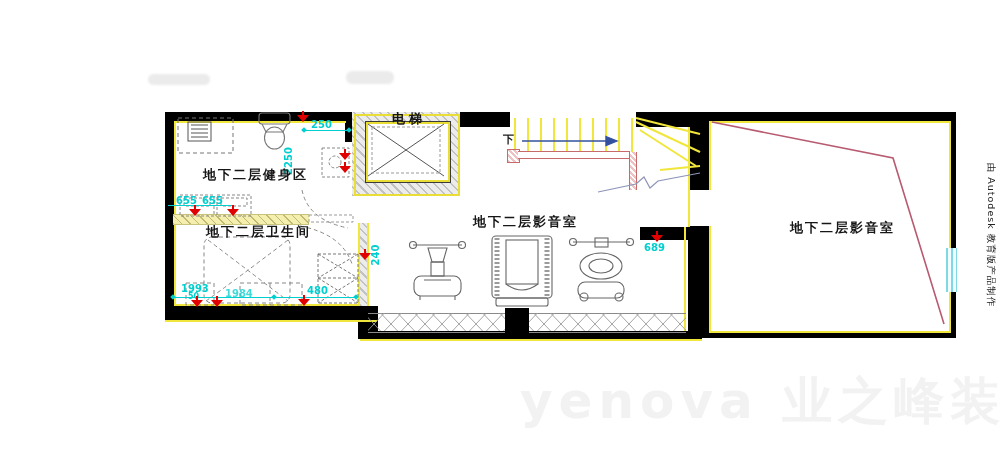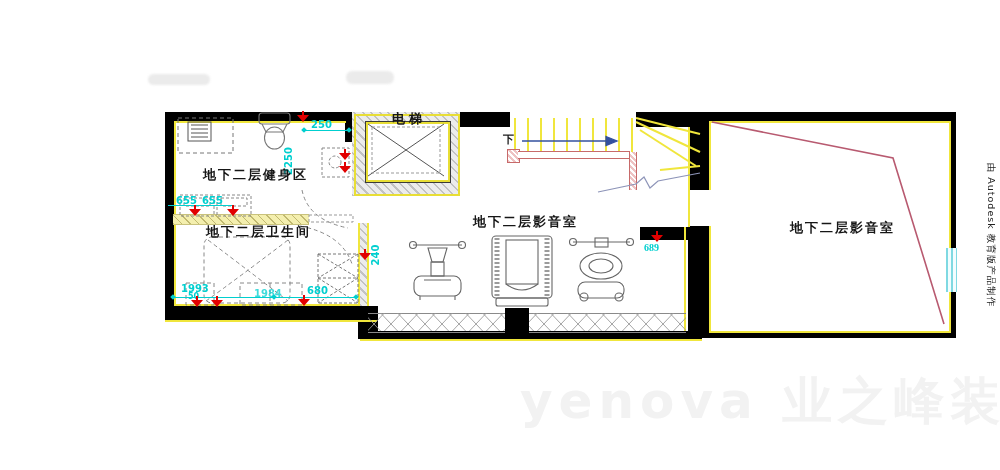--- a/index.html
+++ b/index.html
@@ -210,28 +210,28 @@
 
   <div class="dim v" style="left:270px;top:156px;width:38px;text-align:center;">2250</div>
 
   <div class="dim" style="left:176px;top:196px;">655</div>
   <div class="dim" style="left:202px;top:196px;">655</div>
   <div class="dimline" style="left:168px;top:205px;width:64px;"></div>
 
   <div class="dimline" style="left:172px;top:297px;width:186px;"></div>
   <div class="dim" style="left:181px;top:284px;">1993</div>
   <div class="dim" style="left:188px;top:293px;font-size:8px;">50</div>
-  <div class="dim" style="left:254px;top:289px;opacity:.75;">1984</div>
-  <div class="dim" style="left:307px;top:286px;">680</div>
+  <div class="dim" style="left:225px;top:289px;opacity:.75;">1984</div>
+  <div class="dim" style="left:307px;top:286px;">480</div>
   <div class="dimtick" style="left:171px;top:295px;"></div>
   <div class="dimtick" style="left:272px;top:295px;"></div>
   <div class="dimtick" style="left:354px;top:295px;"></div>
 
   <div class="dim v" style="left:362px;top:250px;width:28px;text-align:center;">240</div>
-  <div class="dim" style="left:644px;top:243px;font-family:Liberation Serif, serif;">689</div>
+  <div class="dim" style="left:644px;top:243px;">689</div>
 
   <div class="lamp" style="left:296px;top:111px;"></div>
   <div class="lamp" style="left:338px;top:149px;"></div>
   <div class="lamp" style="left:338px;top:162px;"></div>
   <div class="lamp" style="left:188px;top:205px;"></div>
   <div class="lamp" style="left:226px;top:205px;"></div>
   <div class="lamp" style="left:190px;top:296px;"></div>
   <div class="lamp" style="left:210px;top:296px;"></div>
   <div class="lamp" style="left:297px;top:295px;"></div>
   <div class="lamp" style="left:358px;top:249px;"></div>

